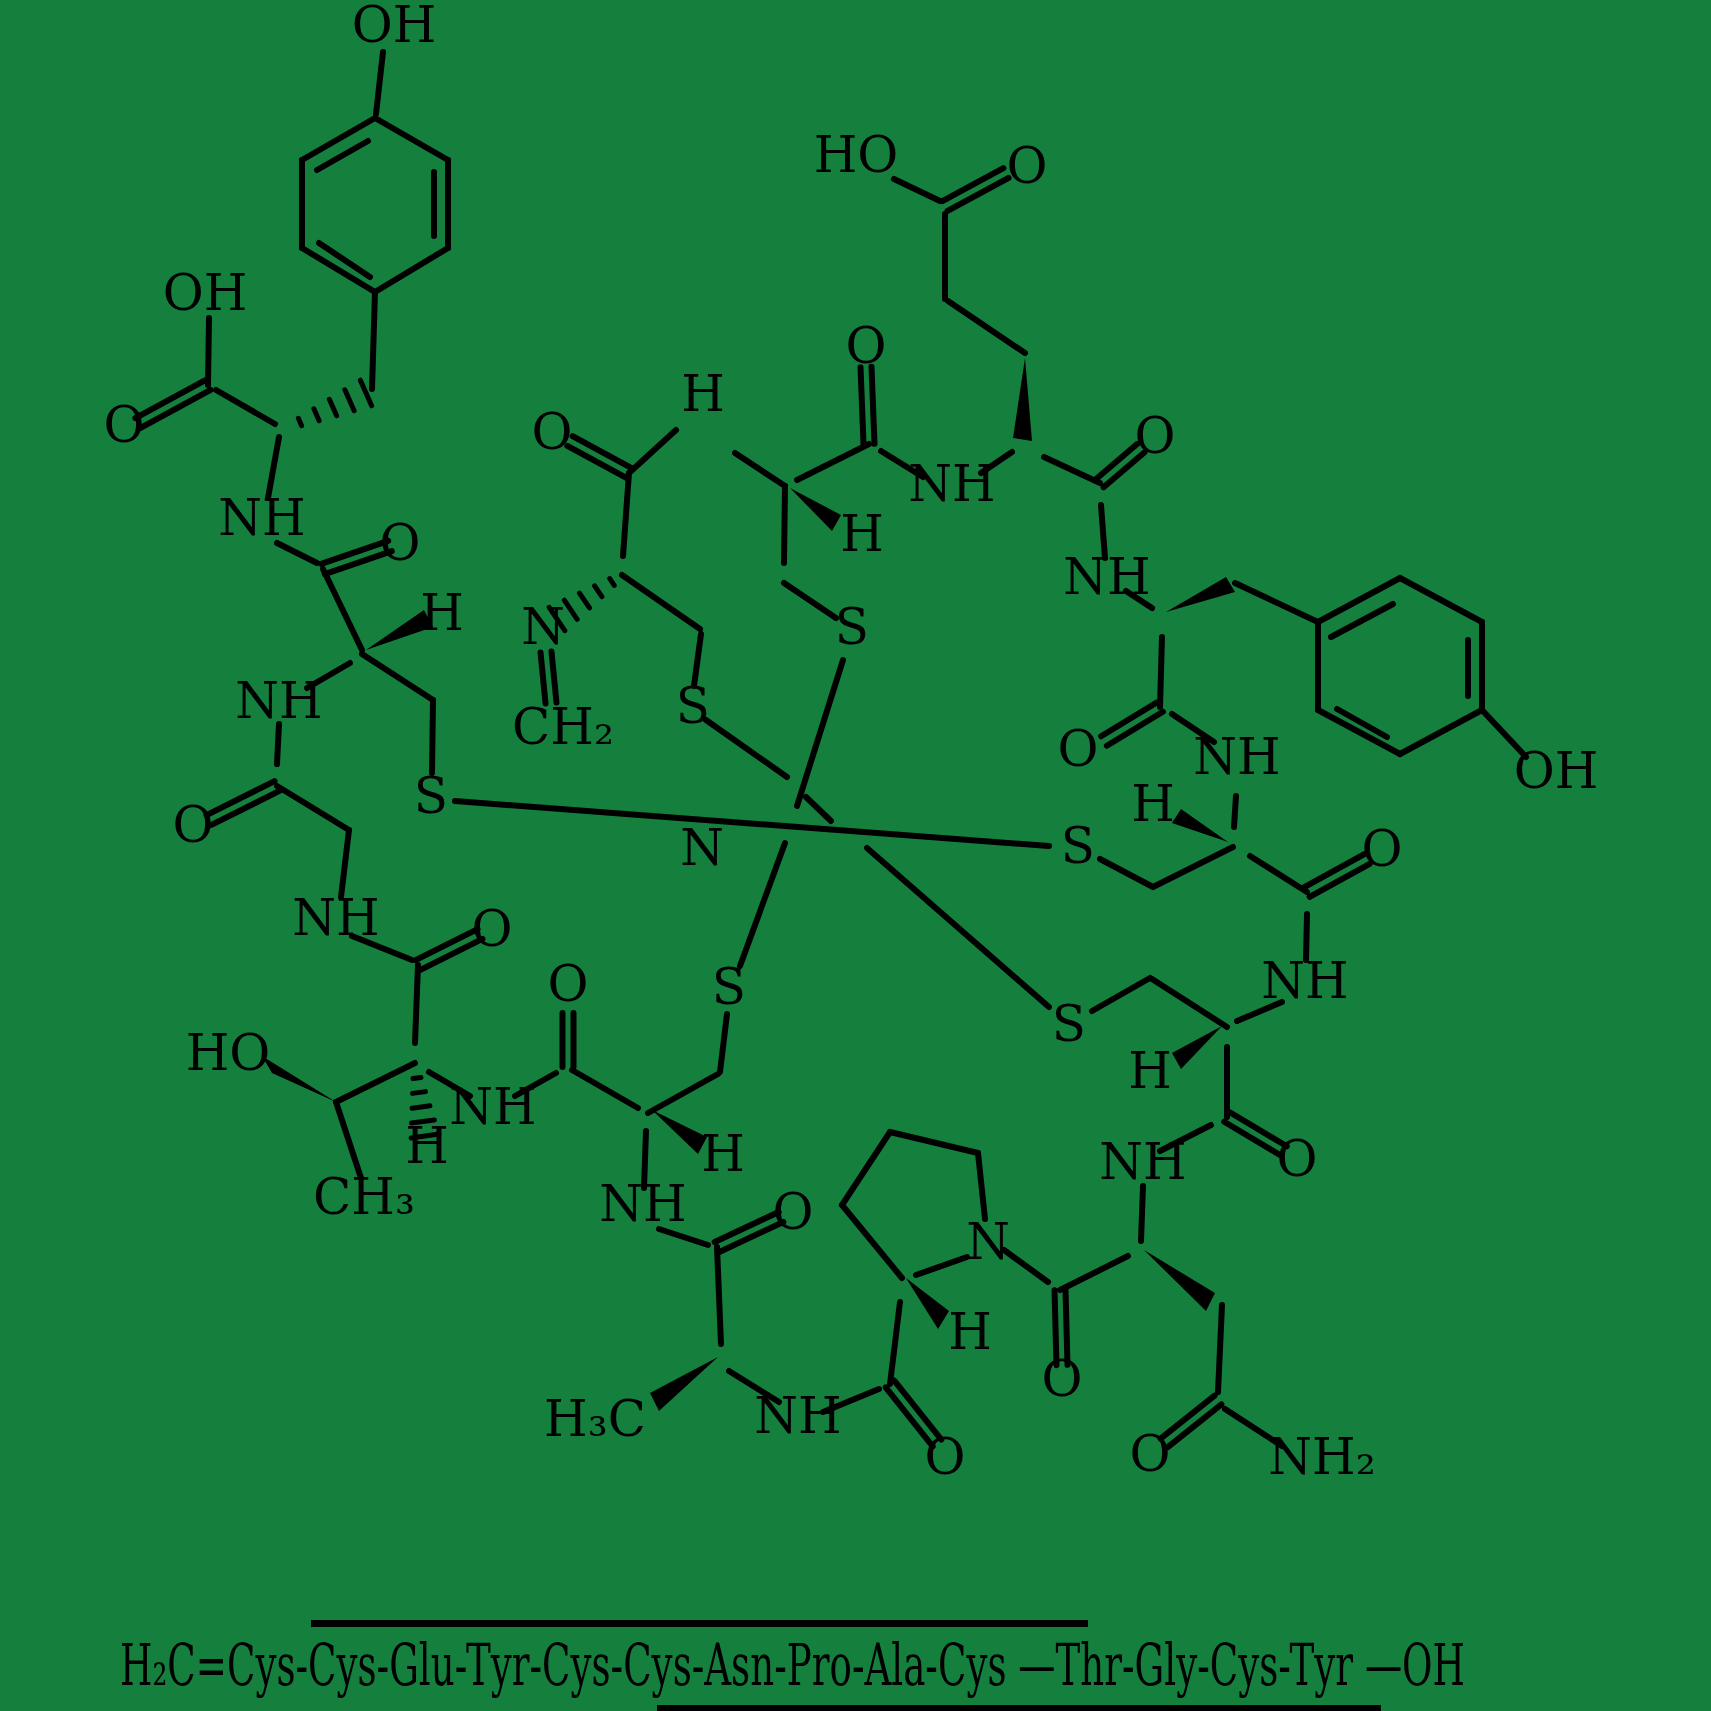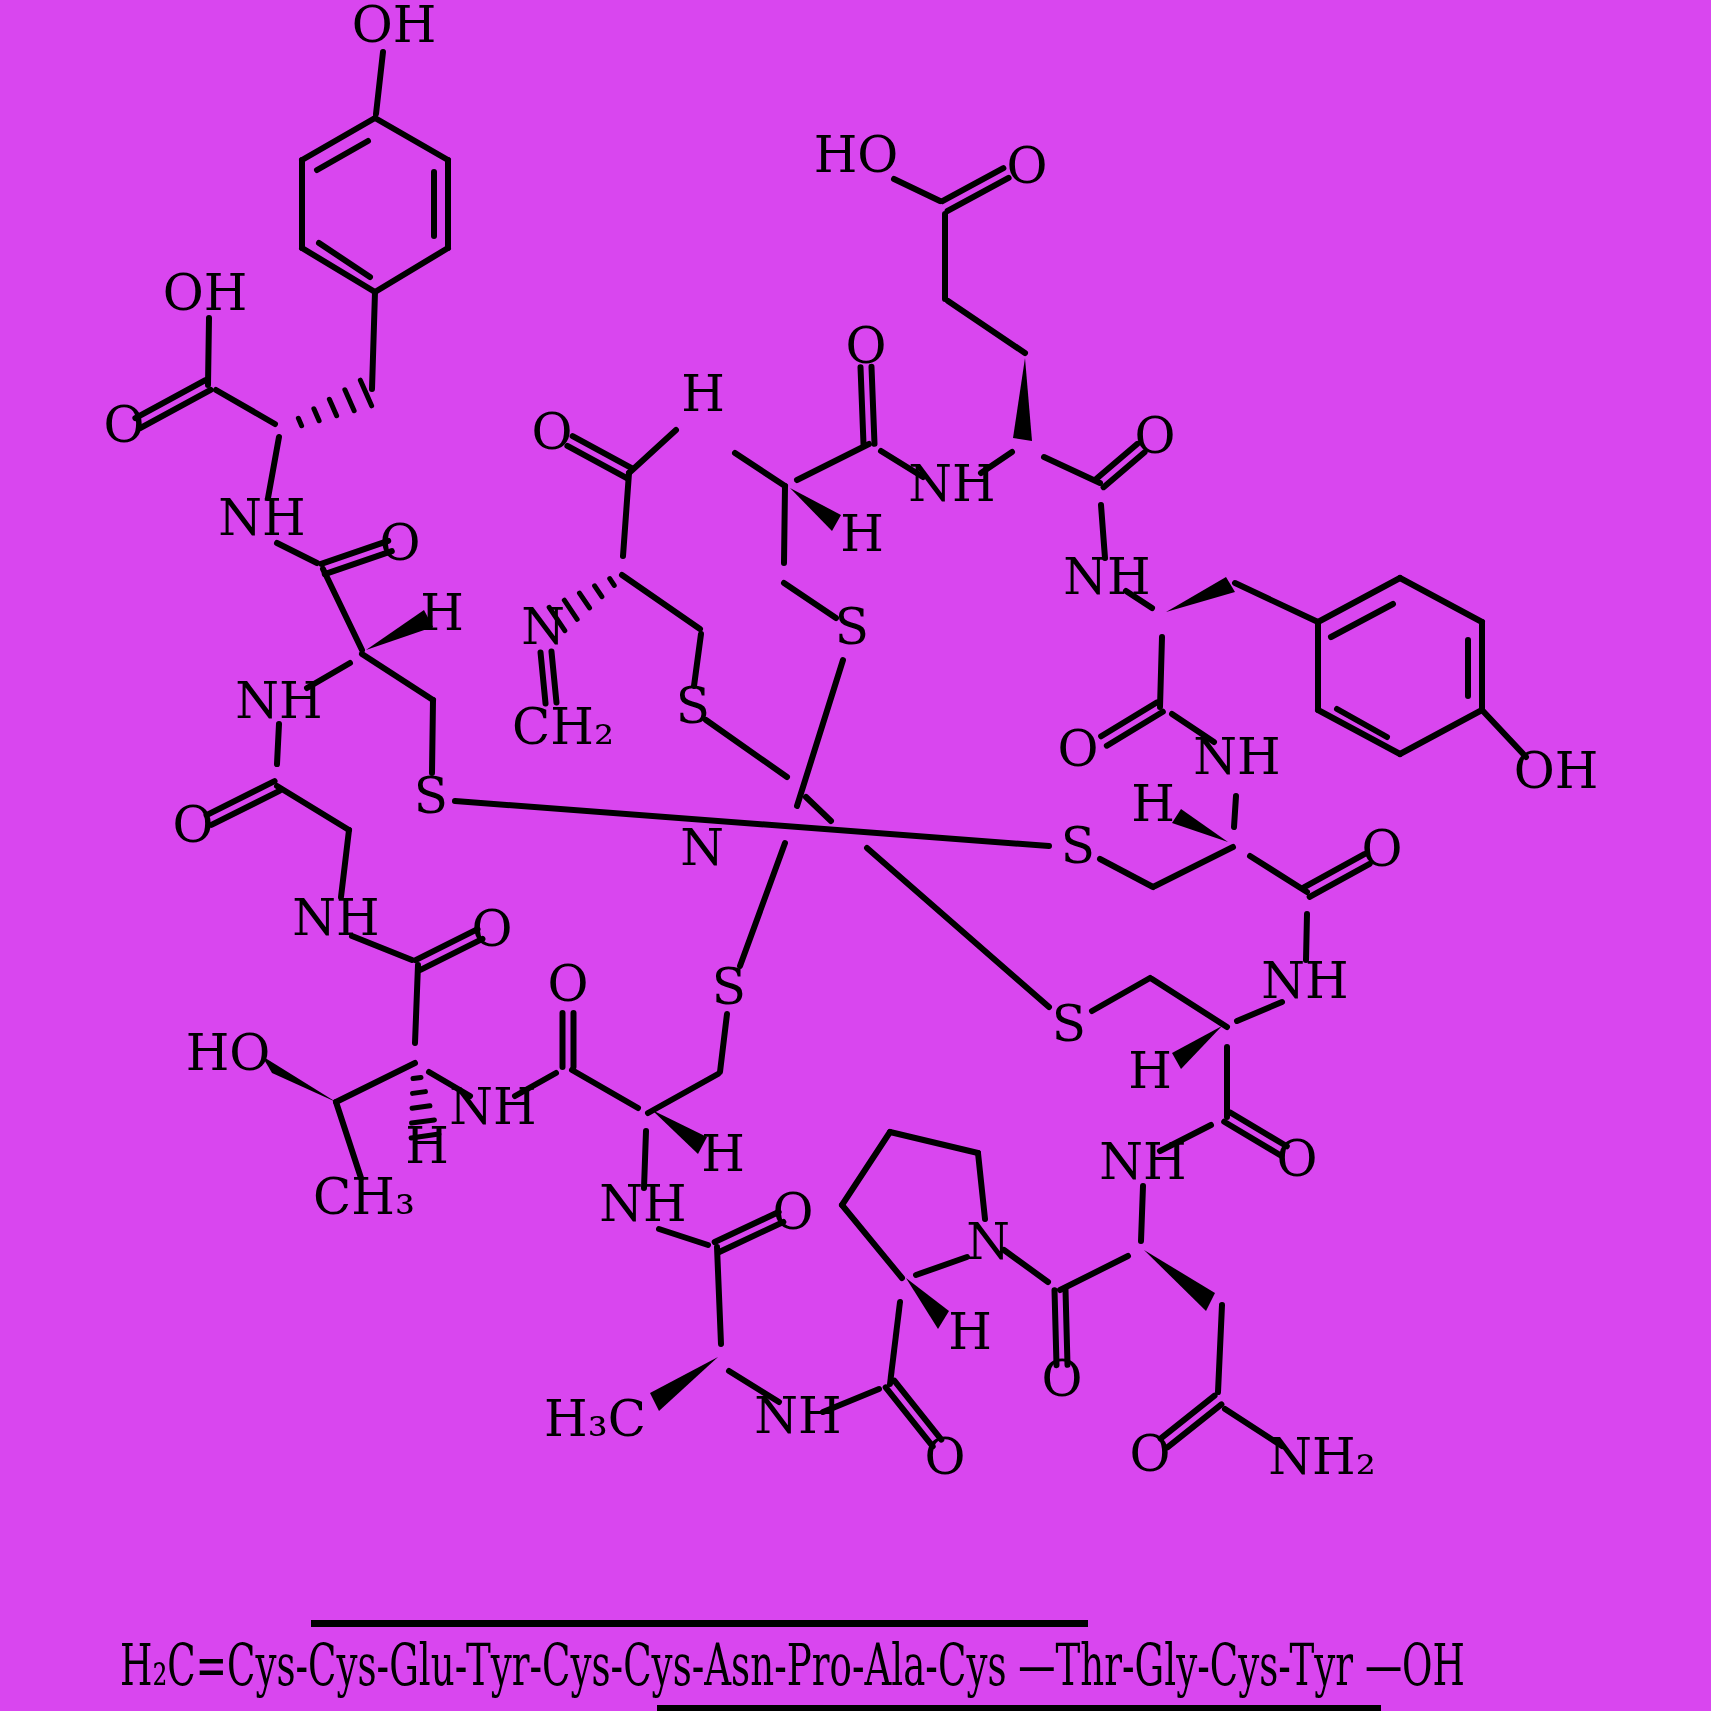--- a/index.html
+++ b/index.html
@@ -1,16 +1,16 @@
 <!DOCTYPE html>
 <html><head>
 <meta charset="utf-8">
 <style>
   html,body{margin:0;padding:0;background:#ffffff;}
-  .page{width:1711px;height:1711px;background:#d946ef;position:relative;overflow:hidden;}
+  .page{width:1711px;height:1711px;background:#15803d;position:relative;overflow:hidden;}
   svg{display:block;}
   text{font-family:"DejaVu Serif","Liberation Serif",serif;fill:#000;}
 </style>
 </head>
 <body>
 
 <div class="page">
   <svg id="canvas" width="1711" height="1711" viewBox="0 0 1711 1711">
     <g id="bond-layer">
         <line x1="383" y1="52" x2="376" y2="114" stroke="#000000" stroke-width="6" stroke-linecap="round"></line>

